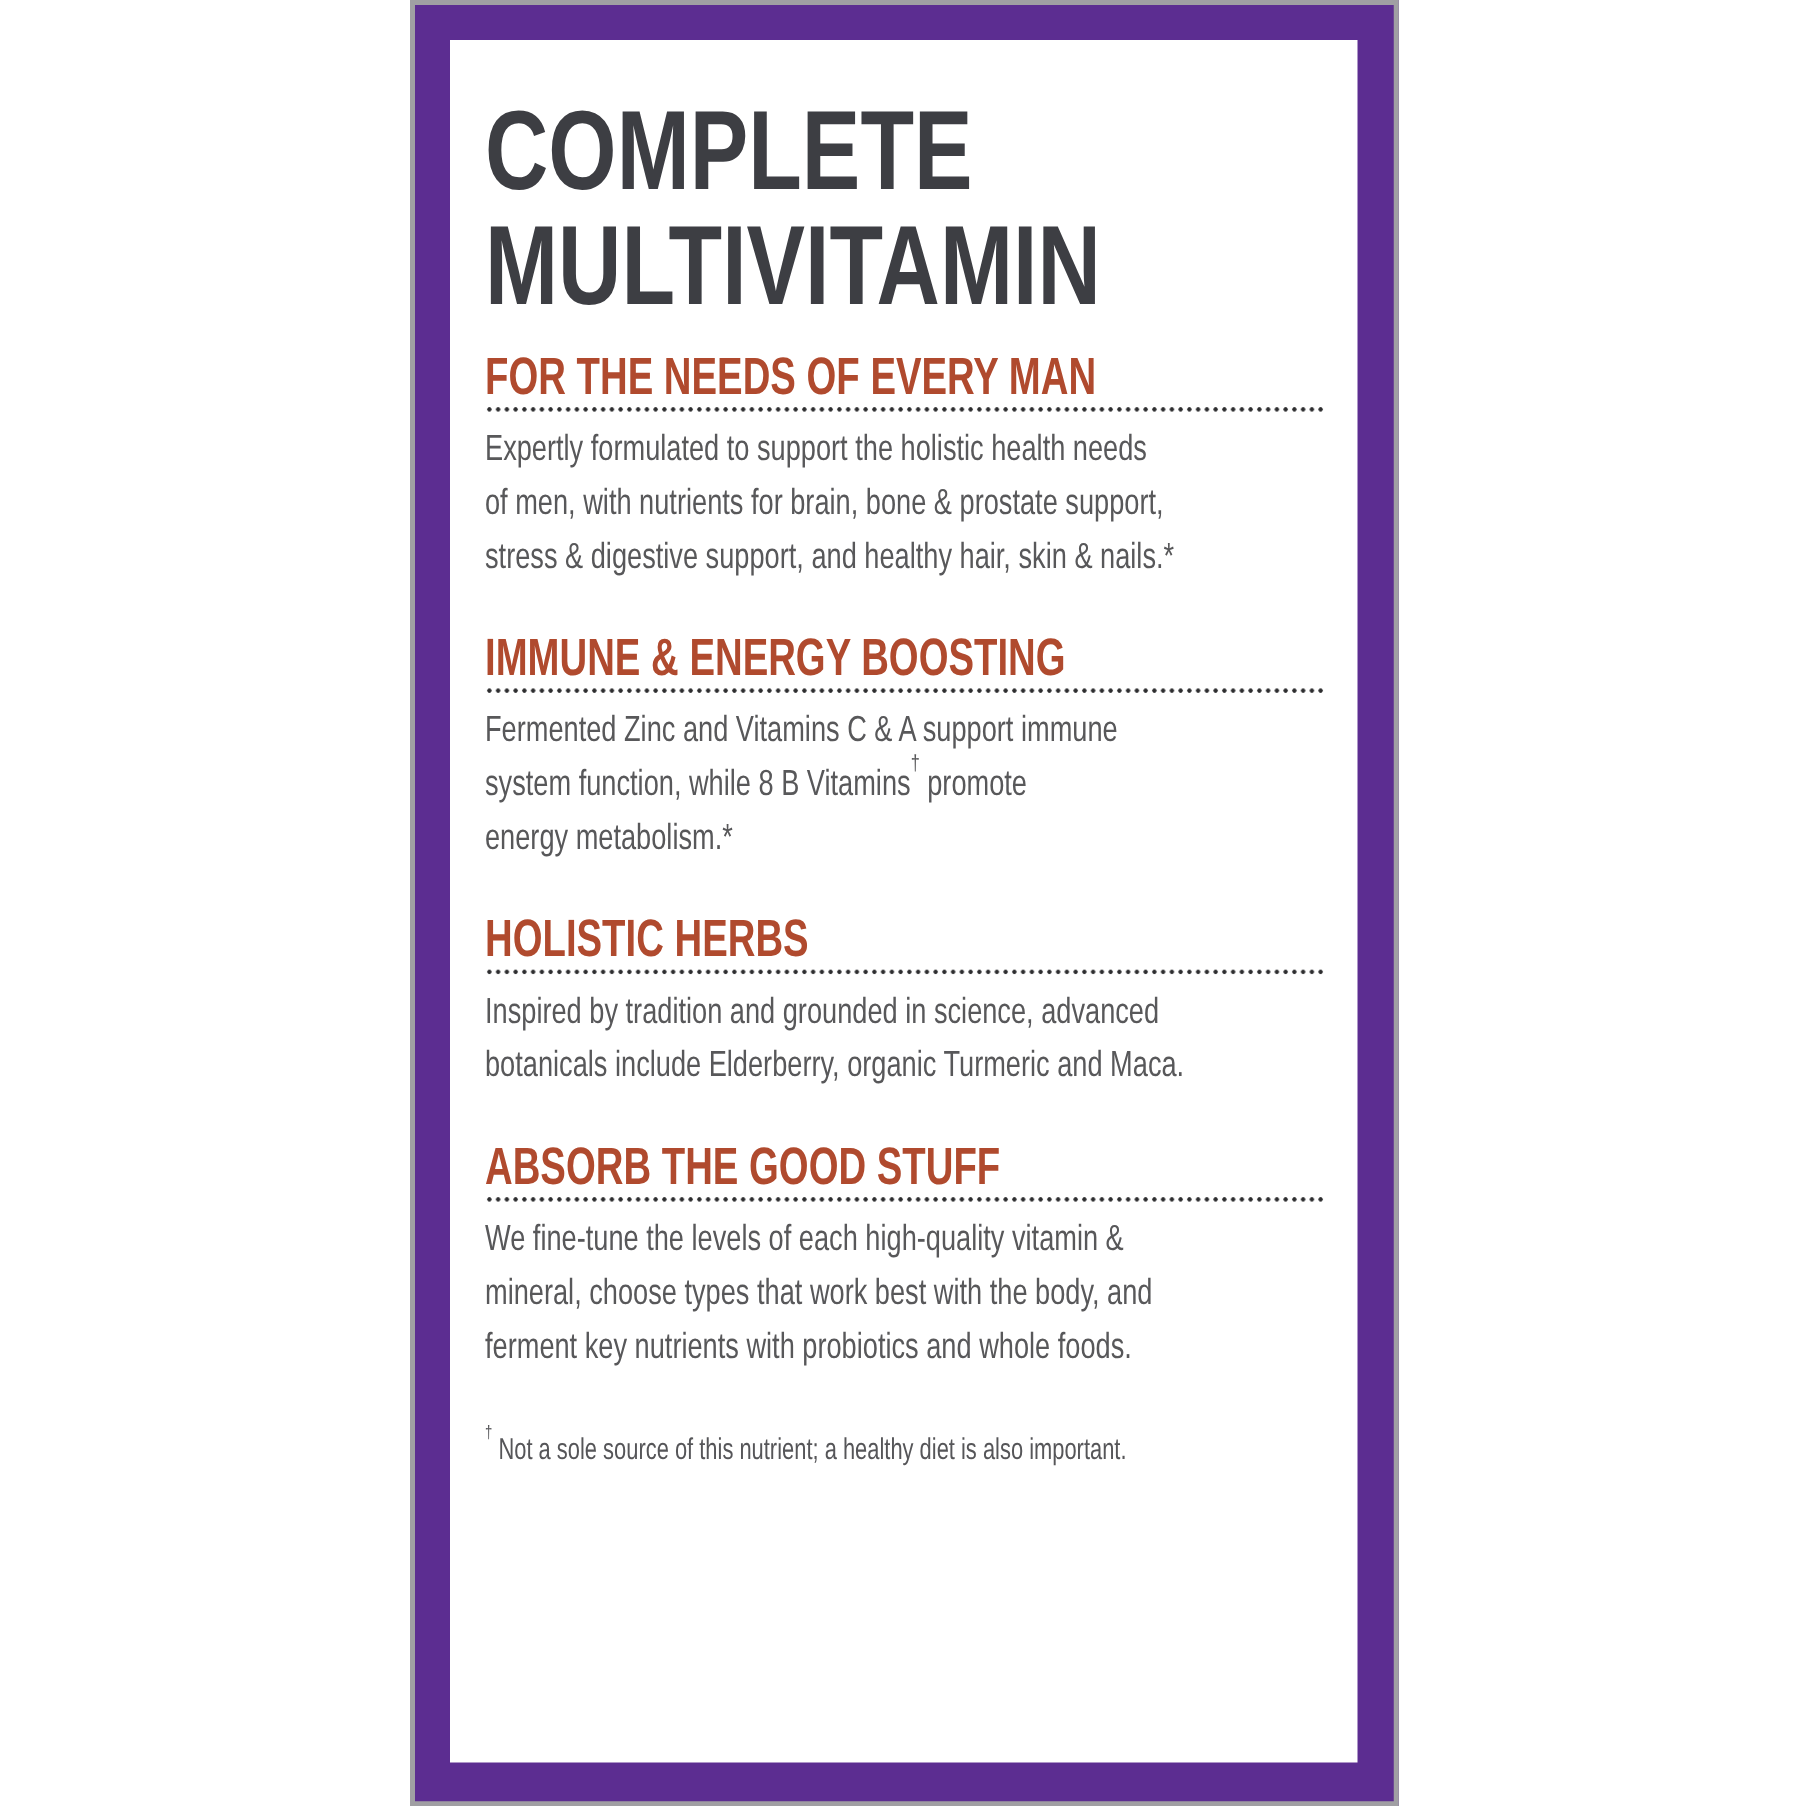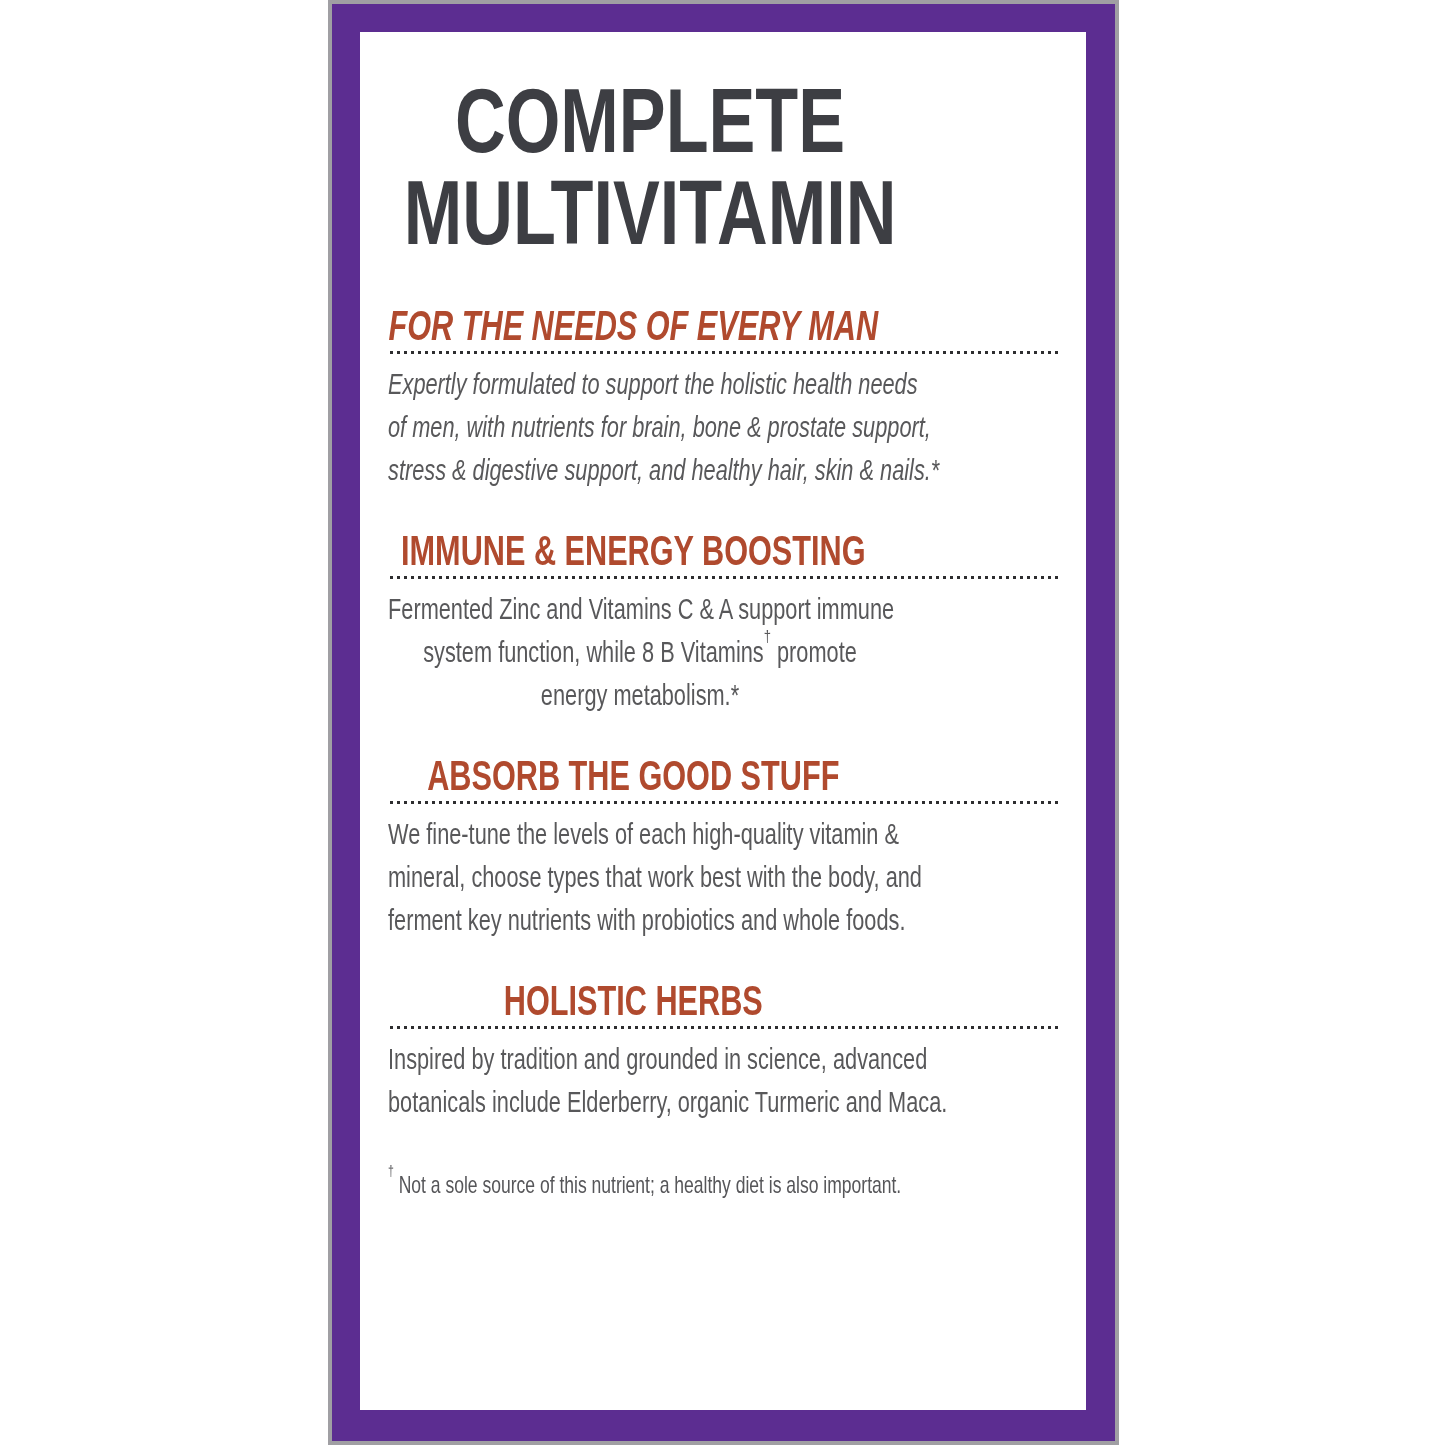--- a/index.html
+++ b/index.html
@@ -14,39 +14,38 @@
     position:absolute;
     left:328px; top:0;
     width:791px; height:1445px;
     background:#5c2d91;
     border:4px solid #a09fa3;
   }
   .inner-panel {
     position:absolute;
     left:28px; right:29px; top:28px; bottom:31px;
     background:#ffffff;
-    text-align:center;
   }
   .content {
     position:absolute;
     inset:0;
     padding:43px 26px 0 28px;
   }
   .product-title {
     font-size:90px;
     line-height:92px;
     font-weight:700;
     color:#3d3e43;
     letter-spacing:0px;
     white-space:nowrap;
     transform:scaleX(0.78);
     transform-origin:0 0;
   }
   .info-section { margin-top:37px; }
-  .info-section.first { margin-top:45px;font-style:italic; }
+  .info-section.first { margin-top:20px; }
   .section-heading {
     font-size:42px;
     line-height:44px;
     font-weight:700;
     color:#b04a2e;
     white-space:nowrap;
     transform:scaleX(0.73);
     transform-origin:0 0;
   }
   .dotted-rule {
@@ -100,28 +99,28 @@
       </section>
 
       <section class="info-section">
         <h2 class="section-heading">IMMUNE &amp; ENERGY BOOSTING</h2>
         <div class="dotted-rule"></div>
         <p class="section-body">Fermented Zinc and Vitamins C &amp; A support immune<br>system function, while 8 B Vitamins<sup>†</sup> promote<br>energy metabolism.*</p>
       </section>
 
 
       <section class="info-section">
+        <h2 class="section-heading">HOLISTIC HERBS</h2>
+        <div class="dotted-rule"></div>
+        <p class="section-body">Inspired by tradition and grounded in science, advanced<br>botanicals include Elderberry, organic Turmeric and Maca.</p>
+      </section>
+
+      <section class="info-section">
         <h2 class="section-heading">ABSORB THE GOOD STUFF</h2>
         <div class="dotted-rule"></div>
         <p class="section-body">We fine-tune the levels of each high-quality vitamin &amp;<br>mineral, choose types that work best with the body, and<br>ferment key nutrients with probiotics and whole foods.</p>
-      </section>
-
-      <section class="info-section">
-        <h2 class="section-heading">HOLISTIC HERBS</h2>
-        <div class="dotted-rule"></div>
-        <p class="section-body">Inspired by tradition and grounded in science, advanced<br>botanicals include Elderberry, organic Turmeric and Maca.</p>
       </section>
 
       <p class="footnote"><sup>†</sup> Not a sole source of this nutrient; a healthy diet is also important.</p>
 
     </div>
   </div>
 </div>
 
 </body></html>

